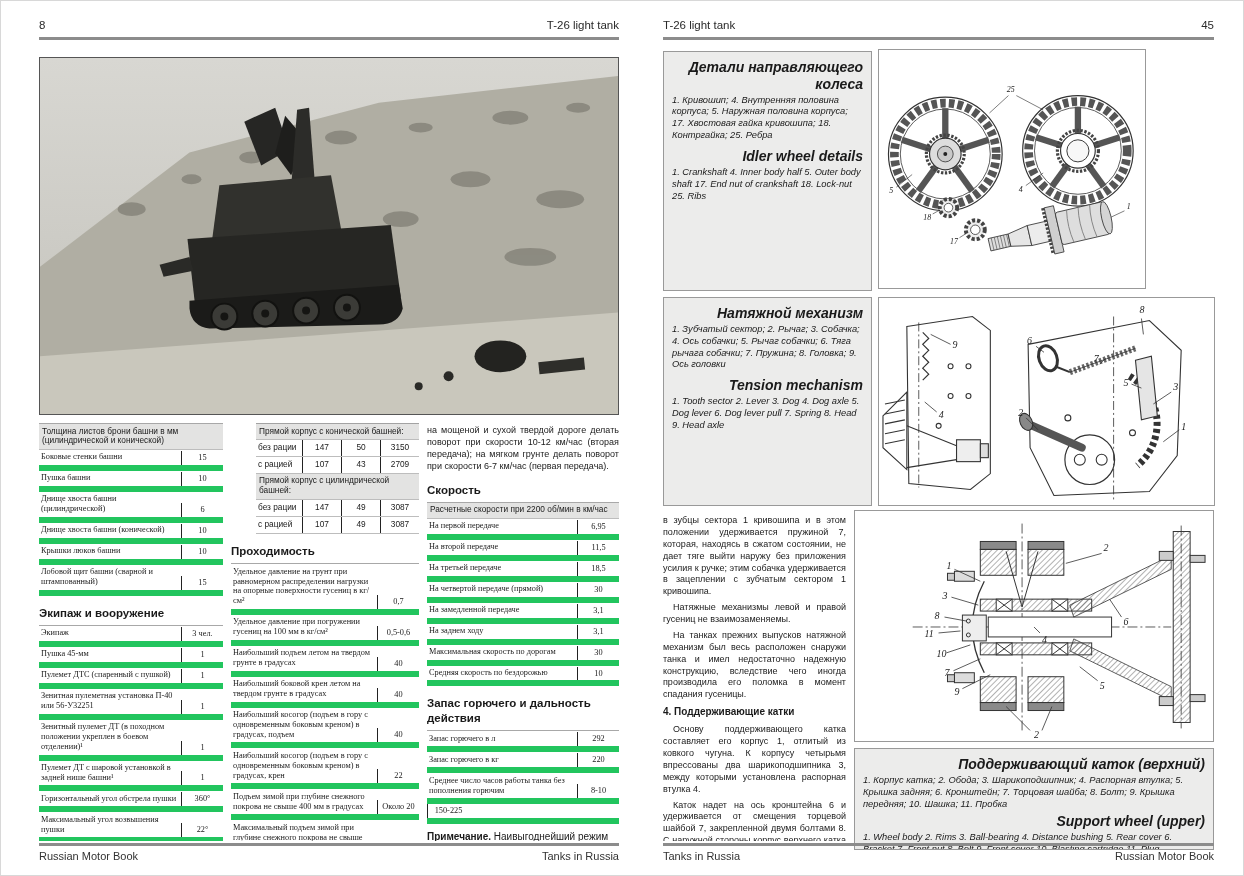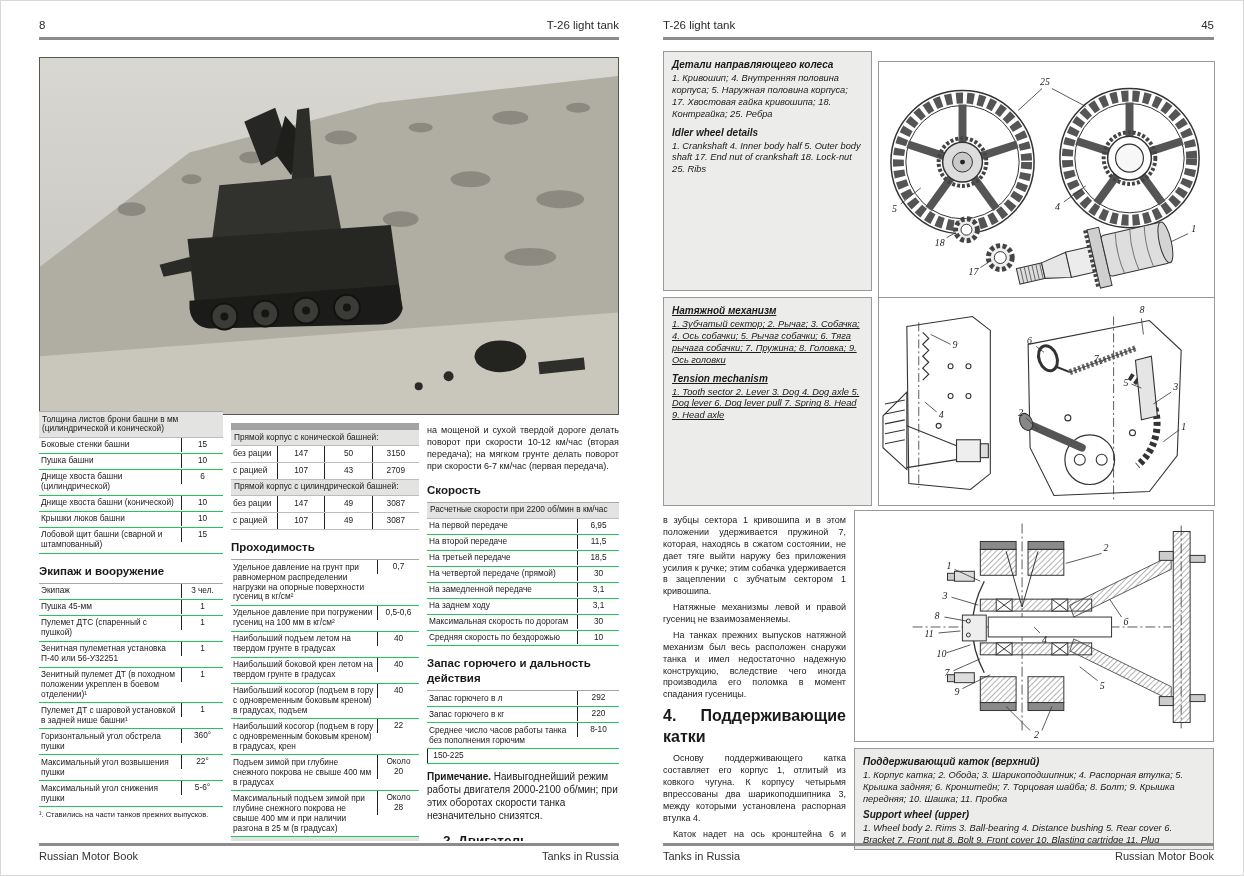--- a/index.html
+++ b/index.html
@@ -9,50 +9,50 @@
     font-family:"Liberation Sans", sans-serif; color:#1a1a1a; overflow:hidden;
     border:1px solid #d8d8d8;
   }
   .abs { position:absolute; }
   .pghead { font-size:11.5px; color:#2a2a2a; }
   .rule { height:3px; background:#8c8c8c; }
   .col { position:absolute; overflow:hidden; }
 
   
   .tbl { font-size:8.3px; border-top:1px solid #a8a8a8; line-height:1.2; }
-  .trow { display:flex; border-bottom:1px solid #22c55e; align-items:flex-start; }
+  .trow { display:flex; border-bottom:6px solid #22c55e; align-items:flex-end;font-family:Liberation Serif, serif; }
   .tl { flex:1; padding:2.5px 3px 2.5px 2px; }
   .tv { width:42px; flex:none; border-left:1.5px solid #222; display:flex; align-items:center; justify-content:center; text-align:center; padding:2px 3px; }
   .tsec { background:#e3e3e2; padding:2.5px 3px; border-bottom:1px solid #bdbdbd; }
 
   
-  .atbl { font-size:8.3px; border-top:7px solid #a3a3a3; line-height:1.2; }
+  .atbl { font-size:8.3px; border-top:1px solid #a3a3a3; line-height:1.2;margin-left:25px; }
   .arow { display:flex; border-bottom:1px solid #bdbdbd; align-items:stretch; }
   .ac { padding:3px 2px; }
   .afirst { width:46px; flex:none; }
   .asep { flex:1; border-left:1.5px solid #222; }
   .anum { text-align:center; display:flex; align-items:center; justify-content:center; }
 
   .h2 { font-weight:bold; font-size:11.5px; margin:10px 0 5px; line-height:1.25; }
   .h1 { font-weight:bold; font-size:13.5px; margin:11px 16px 5px; }
   .fnote { font-size:7.5px; margin-top:3px; color:#222; }
   .ntext { font-size:10px; margin-top:6px; line-height:1.3; }
   .intro { font-size:9px; text-align:justify; line-height:1.32; }
 
   
   .capbox { position:absolute; background:#ececeb; border:1px solid #999; padding:7px 8px; overflow:hidden; }
-  .cap-title { font-style:italic; font-weight:bold; font-size:10px; margin-bottom:2px; line-height:1.2; }
+  .cap-title { font-style:italic; font-weight:bold; font-size:14px; margin-bottom:2px; line-height:1.2;text-align:right; }
   .cap-items { font-style:italic; font-size:9.3px; line-height:1.28; margin-bottom:6px; }
   .diagbox { position:absolute; border:1px solid #999; background:#fff; }
   .diagbox svg, .photo svg { display:block; width:100%; height:100%; }
   .photo { position:absolute; border:1px solid #555; background:#cfcec9; }
   .bodytext { font-size:9px; line-height:1.32; text-align:justify; }
   .bodytext p { margin-bottom:4px; }
   .bodytext p.ind { text-indent:10px; }
-  .h4head { font-weight:bold; font-size:16px; margin:2px 0 6px; }
+  .h4head { font-weight:bold; font-size:10px; margin:2px 0 6px; }
 
   .dlab { font-family:"Liberation Serif", serif; font-style:italic; font-size:10px; fill:#1d1d1d; }
   .lead { stroke:#333; stroke-width:0.8; fill:none; }
   .footline { display:flex; justify-content:space-between; font-size:11px; color:#333; }
 </style>
 </head>
 <body>
 
 <div id="canvas">
 
@@ -102,21 +102,21 @@
           <circle cx="308" cy="251" r="4" fill="#151513"></circle>
         <ellipse cx="462" cy="300" rx="26" ry="16" fill="#232320"></ellipse>
         <rect x="500" y="306" width="46" height="12" fill="#2e2e2a" transform="rotate(-6 500 306)"></rect>
         <circle cx="410" cy="320" r="5" fill="#2a2a27"></circle>
           <circle cx="380" cy="330" r="4" fill="#2a2a27"></circle>
         <polygon points="120,208 150,200 154,214 124,220" fill="#2a2a27"></polygon>
       </g>
     </svg>
   </div>
 
-  <div class="col" style="left:38px; top:410px; width:184px; height:418px;">
+  <div class="col" style="left:38px; top:422px; width:184px; height:418px;">
     <div class="tbl">
         <div class="tsec">Толщина листов брони башни в мм (цилиндрической и конической)</div>
         <div class="trow">
           <div class="tl">Боковые стенки башни</div>
           <div class="tv">15</div>
         </div>
         <div class="trow">
           <div class="tl">Пушка башни</div>
           <div class="tv">10</div>
         </div>
@@ -318,21 +318,21 @@
   <div class="abs pghead" style="left:662px; top:18px; width:551px; text-align:right;">45</div>
   <div class="abs rule" style="left:662px; top:36px; width:551px;"></div>
 
   <div class="capbox" style="left:662px; top:50px; width:209px; height:240px;">
     <div class="cap-title">Детали направляющего колеса</div>
     <div class="cap-items">1. Кривошип; 4. Внутренняя половина корпуса; 5. Наружная половина корпуса; 17. Хвостовая гайка кривошипа; 18. Контргайка; 25. Ребра</div>
     <div class="cap-title">Idler wheel details</div>
     <div class="cap-items">1. Crankshaft 4. Inner body half 5. Outer body shaft 17. End nut of crankshaft 18. Lock-nut 25. Ribs</div>
   </div>
 
-  <div class="diagbox" style="left:877px; top:60px; width:337px; height:240px;">
+  <div class="diagbox" style="left:877px; top:48px; width:268px; height:240px;">
     <svg viewBox="0 0 337 238">
       <g stroke="#333" fill="none">
         <circle cx="84" cy="100" r="72" stroke-width="1.5"></circle>
         <circle cx="84" cy="100" r="57" stroke-width="1"></circle>
         <circle cx="84" cy="100" r="64.5" stroke="#555" stroke-width="11" stroke-dasharray="7 4"></circle>
         <g stroke="#555" stroke-width="8">
           <line x1="84" y1="100" x2="84" y2="42"></line>
           <line x1="84" y1="100" x2="84" y2="42" transform="rotate(72 84 100)"></line>
           <line x1="84" y1="100" x2="84" y2="42" transform="rotate(144 84 100)"></line>
           <line x1="84" y1="100" x2="84" y2="42" transform="rotate(216 84 100)"></line>
@@ -394,21 +394,21 @@
       <path class="lead" d="M311,172 L294,180"></path>
       <text class="dlab" x="162" y="22">25</text>
       <text class="dlab" x="13" y="150">5</text>
       <text class="dlab" x="177" y="148">4</text>
       <text class="dlab" x="56" y="184">18</text>
       <text class="dlab" x="90" y="214">17</text>
       <text class="dlab" x="314" y="170">1</text>
     </svg>
   </div>
 
-  <div class="capbox" style="left:662px; top:296px; width:209px; height:209px;text-decoration:underline;">
+  <div class="capbox" style="left:662px; top:296px; width:209px; height:209px;">
     <div class="cap-title">Натяжной механизм</div>
     <div class="cap-items">1. Зубчатый сектор; 2. Рычаг; 3. Собачка; 4. Ось собачки; 5. Рычаг собачки; 6. Тяга рычага собачки; 7. Пружина; 8. Головка; 9. Ось головки</div>
     <div class="cap-title">Tension mechanism</div>
     <div class="cap-items">1. Tooth sector 2. Lever 3. Dog 4. Dog axle 5. Dog lever 6. Dog lever pull 7. Spring 8. Head 9. Head axle</div>
   </div>
 
   <div class="diagbox" style="left:877px; top:296px; width:337px; height:209px;">
     <svg viewBox="0 0 337 207">
 
       <g stroke="#333" fill="none" stroke-width="1.1">

